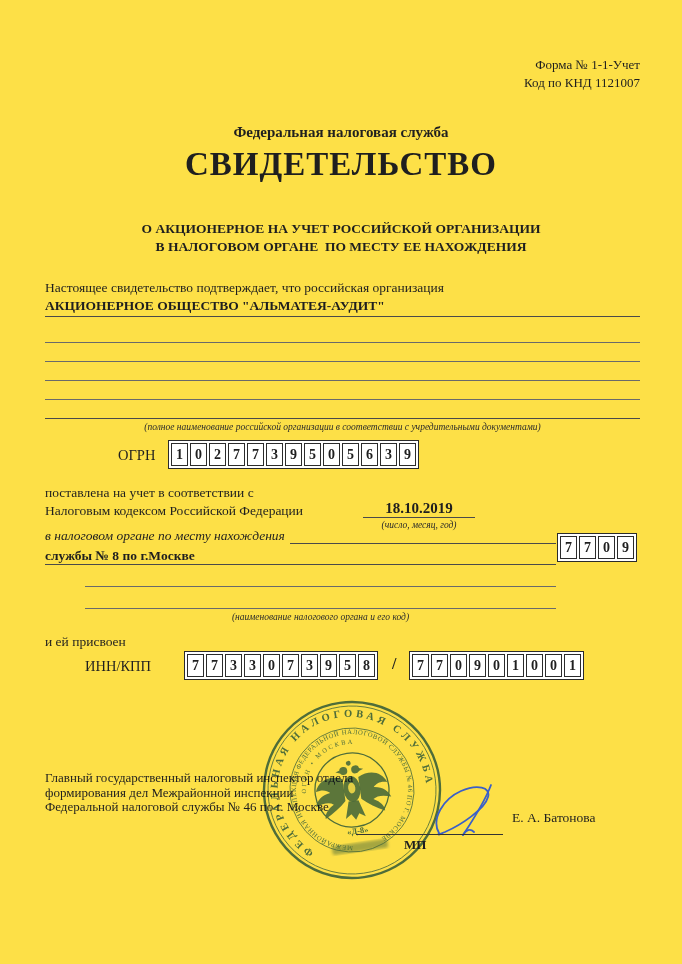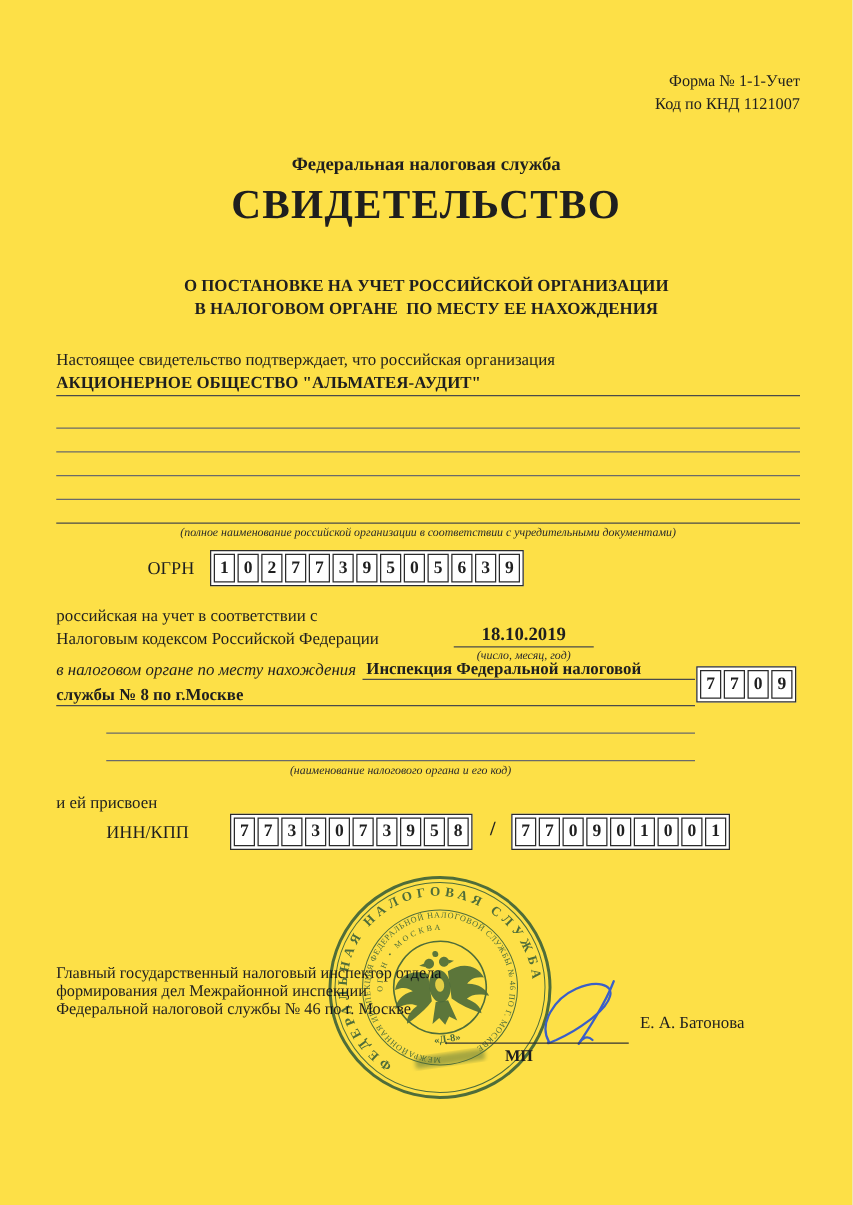--- a/index.html
+++ b/index.html
@@ -32,21 +32,21 @@
 
 <div class="page">
 
   <div class="abs" style="right:42px;top:56px;text-align:right;font-size:13px;line-height:18px;">
     <div>Форма № 1-1-Учет</div>
     <div>Код по КНД 1121007</div>
   </div>
 
   <div class="abs c b" style="left:0;width:682px;top:124px;font-size:15px;">Федеральная налоговая служба</div>
   <div class="abs c b" style="left:0;width:682px;top:146px;font-size:33px;letter-spacing:1px;">СВИДЕТЕЛЬСТВО</div>
-  <div class="abs c b" style="left:0;width:682px;top:221px;font-size:13.5px;">О ПОСТАНОВКЕ НА УЧЕТ РОССИЙСКОЙ ОРГАНИЗАЦИИ</div>
+  <div class="abs c b" style="left:0;width:682px;top:221px;font-size:13.5px;">О АКЦИОНЕРНОЕ НА УЧЕТ РОССИЙСКОЙ ОРГАНИЗАЦИИ</div>
   <div class="abs t13" style="left:45px;top:280px;">Настоящее свидетельство подтверждает, что российская организация</div>
 
   <div class="abs c b" style="left:0;width:682px;top:239px;font-size:13.5px;white-space:pre-wrap;">В НАЛОГОВОМ ОРГАНЕ  ПО МЕСТУ ЕЕ НАХОЖДЕНИЯ</div>
   <div class="abs t13 b" style="left:45px;top:298px;">АКЦИОНЕРНОЕ ОБЩЕСТВО "АЛЬМАТЕЯ-АУДИТ"</div>
 
   <div class="rline" style="left:45px;width:595px;top:316px;"></div>
   <div class="rline soft" style="left:45px;width:595px;top:342px;"></div>
   <div class="rline soft" style="left:45px;width:595px;top:361px;"></div>
   <div class="rline soft" style="left:45px;width:595px;top:380px;"></div>
   <div class="rline soft" style="left:45px;width:595px;top:399px;"></div>
@@ -64,29 +64,28 @@
     <div class="cell">3</div>
     <div class="cell">9</div>
     <div class="cell">5</div>
     <div class="cell">0</div>
     <div class="cell">5</div>
     <div class="cell">6</div>
     <div class="cell">3</div>
     <div class="cell">9</div>
   </div>
 
-  <div class="abs t13" style="left:45px;top:485px;">российская на учет в соответствии с</div>
+  <div class="abs t13" style="left:45px;top:485px;">поставлена на учет в соответствии с</div>
   <div class="abs t13" style="left:45px;top:503px;">Налоговым кодексом Российской Федерации</div>
 
   <div class="abs c b" style="left:363px;width:112px;top:500px;font-size:15px;">18.10.2019</div>
   <div class="rline" style="left:363px;width:112px;top:517px;"></div>
   <div class="abs c i cap" style="left:348px;width:142px;top:520px;">(число, месяц, год)</div>
 
   <div class="abs t13" style="left:45px;top:528px;font-style:italic;">в налоговом органе по месту нахождения</div>
-  <div class="abs t13 b" style="left:293px;top:527px;">Инспекция Федеральной налоговой</div>
   <div class="rline" style="left:290px;width:266px;top:543px;"></div>
 
   <div class="abs t13 b" style="left:45px;top:548px;">службы № 8 по г.Москве</div>
   <div class="rline" style="left:45px;width:511px;top:564px;"></div>
 
   <div class="boxgroup" style="left:557px;top:533px;">
     <div class="cell">7</div>
     <div class="cell">7</div>
     <div class="cell">0</div>
     <div class="cell">9</div>

